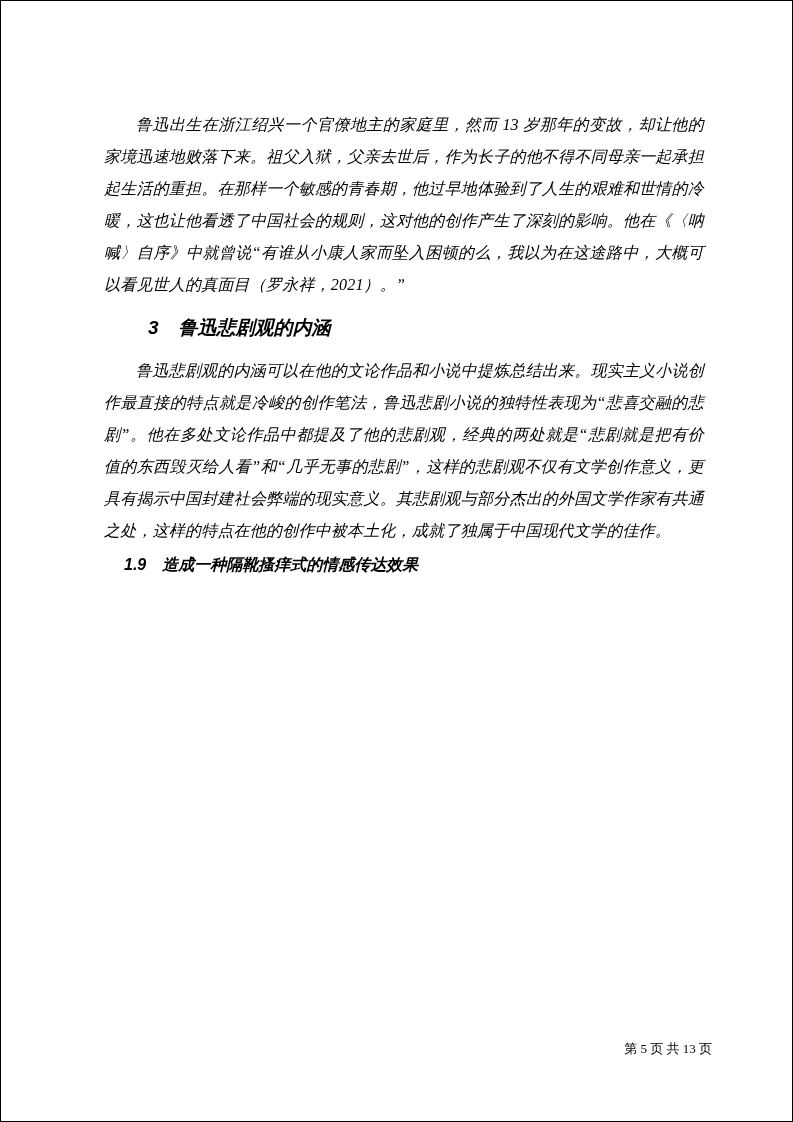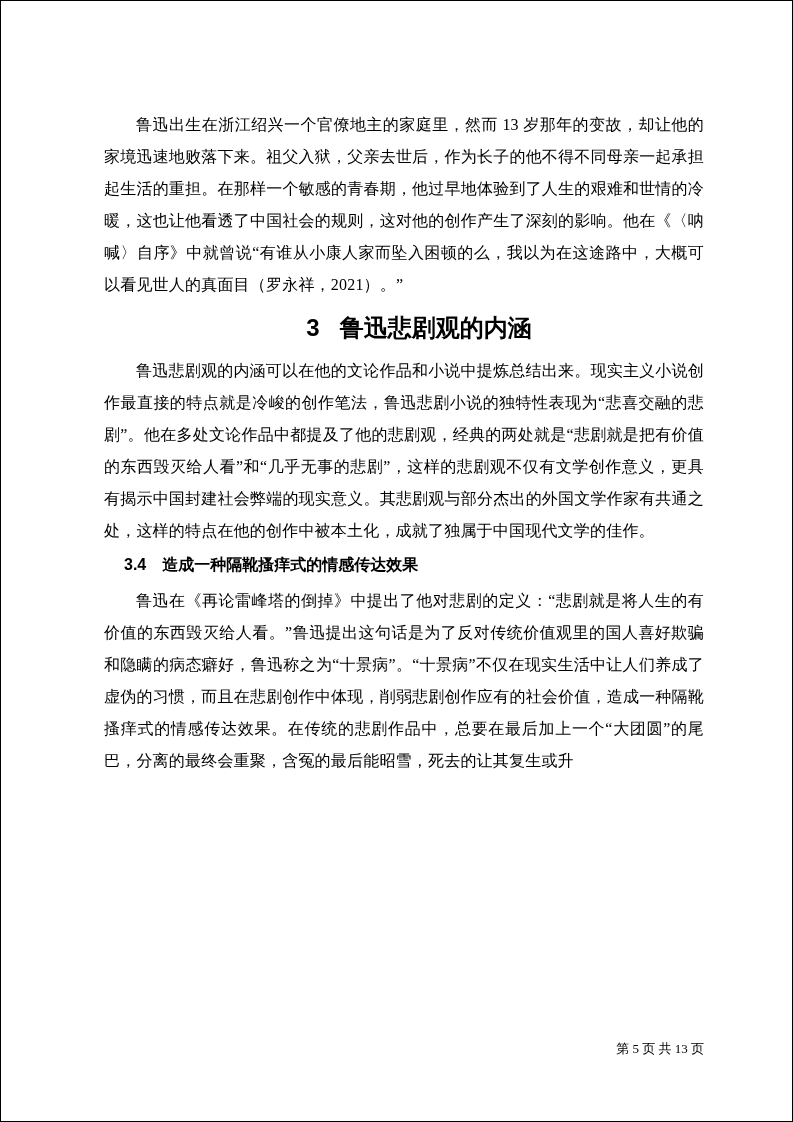--- a/index.html
+++ b/index.html
@@ -13,55 +13,55 @@
     height: 1122px;
     box-sizing: border-box;
     background: #ffffff;
     border: 1px solid #000000;
     color: #000000;
     font-family: "Liberation Serif", "DejaVu Serif", serif;
     overflow: hidden;
   }
   .content {
     padding: 108px 88px 0 103px;
+    font-style: italic;
   }
   p.body-para {
     margin: 0;
     font-size: 16px;
     line-height: 32px;
     text-align: justify;
     text-indent: 2em;
     letter-spacing: 0.2px;
   }
   h1.sec-heading {
     font-family: "Liberation Sans", "DejaVu Sans", sans-serif;
     font-weight: bold;
-    font-size: 24px;
+    font-size: 19px;
     line-height: 28px;
-    margin: 13px 0 13px 30px;
-    text-align: center;
+    margin: 13px 0 13px 44px;
   }
   h1.sec-heading .h-num {
     display: inline-block;
     margin-right: 20px;
   }
   h2.sub-heading {
     font-family: "Liberation Sans", "DejaVu Sans", sans-serif;
     font-weight: bold;
     font-size: 16px;
     line-height: 24px;
     margin: 6px 0 8px 20px;
   }
   h2.sub-heading .h-num {
     display: inline-block;
     margin-right: 16px;
   }
   .page-footer {
     position: absolute;
-    right: 88px;
+    right: 80px;
     top: 1040px;
     font-size: 13px;
     line-height: 16px;
     font-family: "Liberation Serif", "DejaVu Serif", serif;
     color: #000000;
   }
 </style>
 </head>
 <body>
 
@@ -71,23 +71,22 @@
     <p class="body-para">鲁迅出生在浙江绍兴一个官僚地主的家庭里，然而 13 岁那年的变故，却让他的家境迅速地败落下来。祖父入狱，父亲去世后，作为长子的他不得不同母亲一起承担起生活的重担。在那样一个敏感的青春期，他过早地体验到了人生的艰难和世情的冷暖，这也让他看透了中国社会的规则，这对他的创作产生了深刻的影响。他在《〈呐喊〉自序》中就曾说“有谁从小康人家而坠入困顿的么，我以为在这途路中，大概可以看见世人的真面目（罗永祥，2021）。”</p>
 
 
     <h1 class="sec-heading">
       <span class="h-num">3</span><span>鲁迅悲剧观的内涵</span>
     </h1>
 
     <p class="body-para">鲁迅悲剧观的内涵可以在他的文论作品和小说中提炼总结出来。现实主义小说创作最直接的特点就是冷峻的创作笔法，鲁迅悲剧小说的独特性表现为“悲喜交融的悲剧”。他在多处文论作品中都提及了他的悲剧观，经典的两处就是“悲剧就是把有价值的东西毁灭给人看”和“几乎无事的悲剧”，这样的悲剧观不仅有文学创作意义，更具有揭示中国封建社会弊端的现实意义。其悲剧观与部分杰出的外国文学作家有共通之处，这样的特点在他的创作中被本土化，成就了独属于中国现代文学的佳作。</p>
 
     <h2 class="sub-heading">
-      <span class="h-num">3.4</span><span>造成一种隔靴搔痒式的情感传达效果</span>
+      <span class="h-num">1.9</span><span>造成一种隔靴搔痒式的情感传达效果</span>
     </h2>
 
-    <p class="body-para">鲁迅在《再论雷峰塔的倒掉》中提出了他对悲剧的定义：“悲剧就是将人生的有价值的东西毁灭给人看。”鲁迅提出这句话是为了反对传统价值观里的国人喜好欺骗和隐瞒的病态癖好，鲁迅称之为“十景病”。“十景病”不仅在现实生活中让人们养成了虚伪的习惯，而且在悲剧创作中体现，削弱悲剧创作应有的社会价值，造成一种隔靴搔痒式的情感传达效果。在传统的悲剧作品中，总要在最后加上一个“大团圆”的尾巴，分离的最终会重聚，含冤的最后能昭雪，死去的让其复生或升</p>
 
   </main>
 
   <footer class="page-footer">
     <span>第 5 页 共 13 页</span>
   </footer>
 </div>
 
 </body></html>

